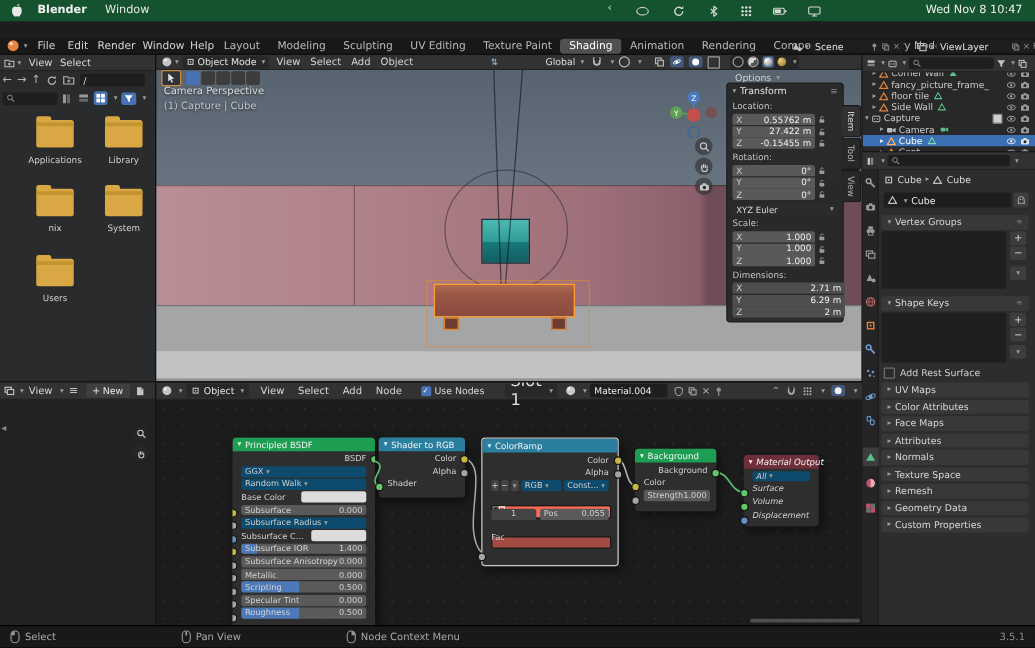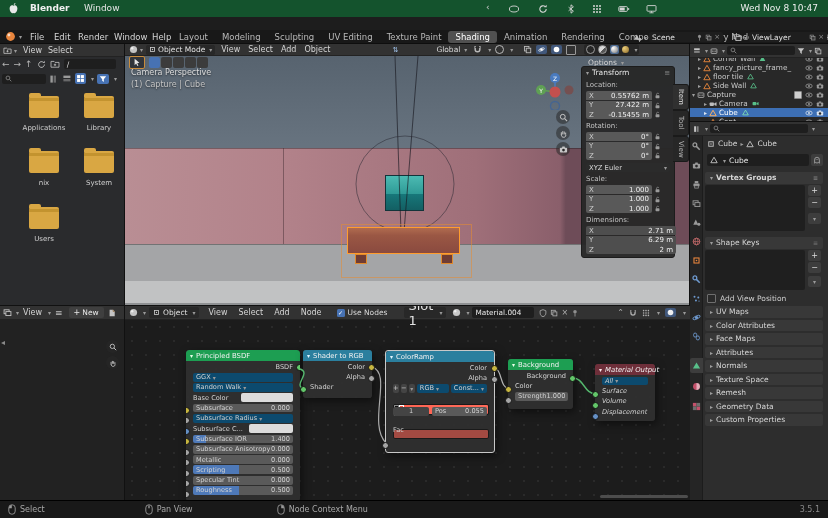--- a/index.html
+++ b/index.html
@@ -880,21 +880,21 @@
         <span class="dd">▾</span>
         <span style="font-size:7.5px;color:#e8e8e8;">Cube</span>
       </span>
       <span class="row" style="background:#3d3d3d;border-radius:2px;padding:2px;">
         <svg class="ic" width="8" height="8" style="color:#b5b5b5">
             <use href="#i-ghost"></use>
           </svg>
       </span>
     </div>
 
-    <div class="a cpanel" style="left:15px;top:50px;width:118px;box-sizing:border-box;font-weight:bold;">
+    <div class="a cpanel" style="left:15px;top:50px;width:118px;box-sizing:border-box;">
       <span class="exp">▾</span>
       <span>Vertex Groups</span>
       <span style="margin-left:auto;color:#7c7c7c;font-size:6px;">≡</span>
     </div>
     <div class="a" style="left:15px;top:63px;width:100px;height:46px;background:#1f1f1f;border-radius:2px;"></div>
     <div class="a" style="left:118px;top:63px;width:13px;">
       <div class="row" style="background:#3d3d3d;border-radius:2px;height:11px;justify-content:center;margin-bottom:1px;">
           <span style="font-size:8px;color:#ddd;">+</span>
         </div>
       <div class="row" style="background:#3d3d3d;border-radius:2px;height:11px;justify-content:center;margin-bottom:5px;">
@@ -917,21 +917,21 @@
         </div>
       <div class="row" style="background:#3d3d3d;border-radius:2px;height:11px;justify-content:center;margin-bottom:3px;">
           <span style="font-size:8px;color:#ddd;">−</span>
         </div>
       <div class="row" style="background:#3d3d3d;border-radius:2px;height:11px;justify-content:center;">
           <span class="dd" style="margin:0;">▾</span>
         </div>
     </div>
     <div class="a row" style="left:17px;top:172px;gap:4px;">
       <span style="width:7px;height:7px;border:1px solid #6e6e6e;border-radius:1px;background:#2a2a2a;display:inline-block;"></span>
-      <span style="font-size:7.5px;color:#cfcfcf;">Add View Position</span>
+      <span style="font-size:7.5px;color:#cfcfcf;">Add Rest Surface</span>
     </div>
 
     <div class="a cpanel" style="left:15px;top:184px;width:118px;box-sizing:border-box;">
         <span class="exp">▸</span>
         <span>UV Maps</span>
       </div>
     <div class="a cpanel" style="left:15px;top:197.5px;width:118px;box-sizing:border-box;">
         <span class="exp">▸</span>
         <span>Color Attributes</span>
       </div>

